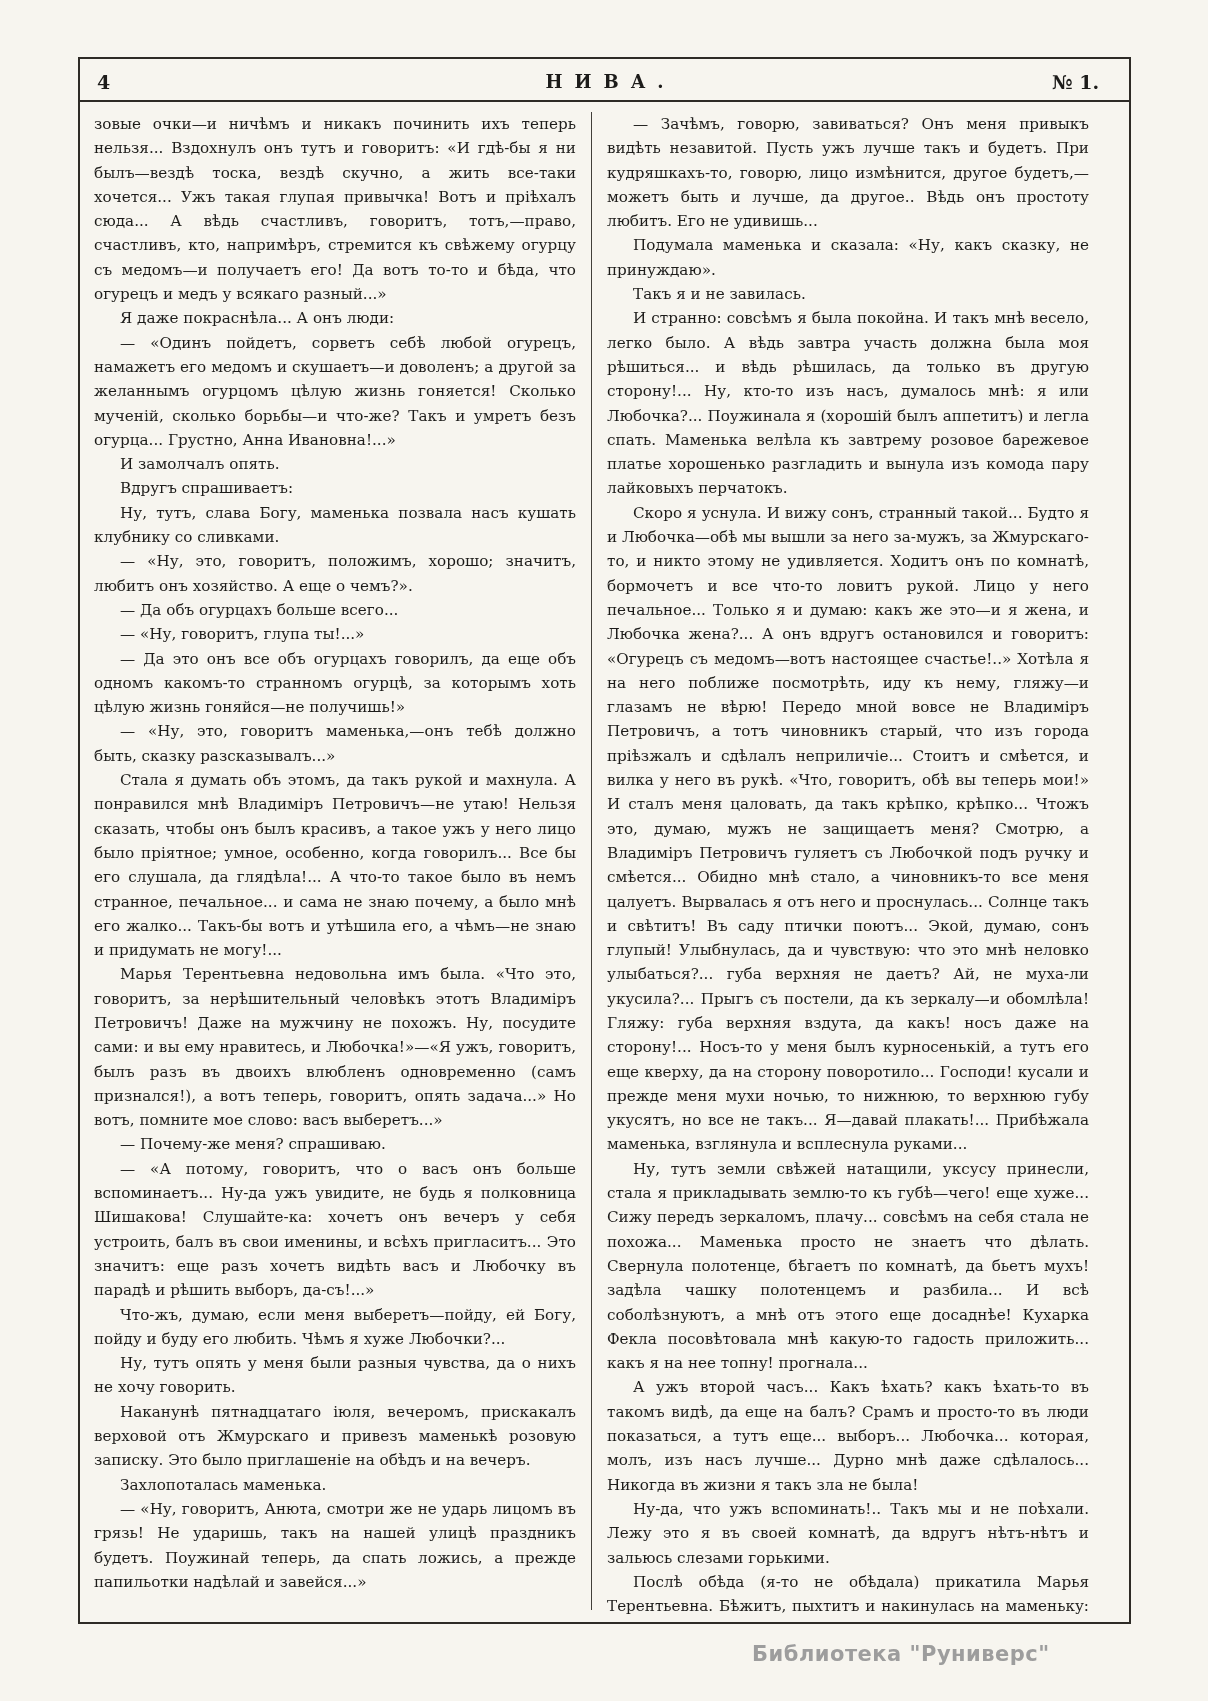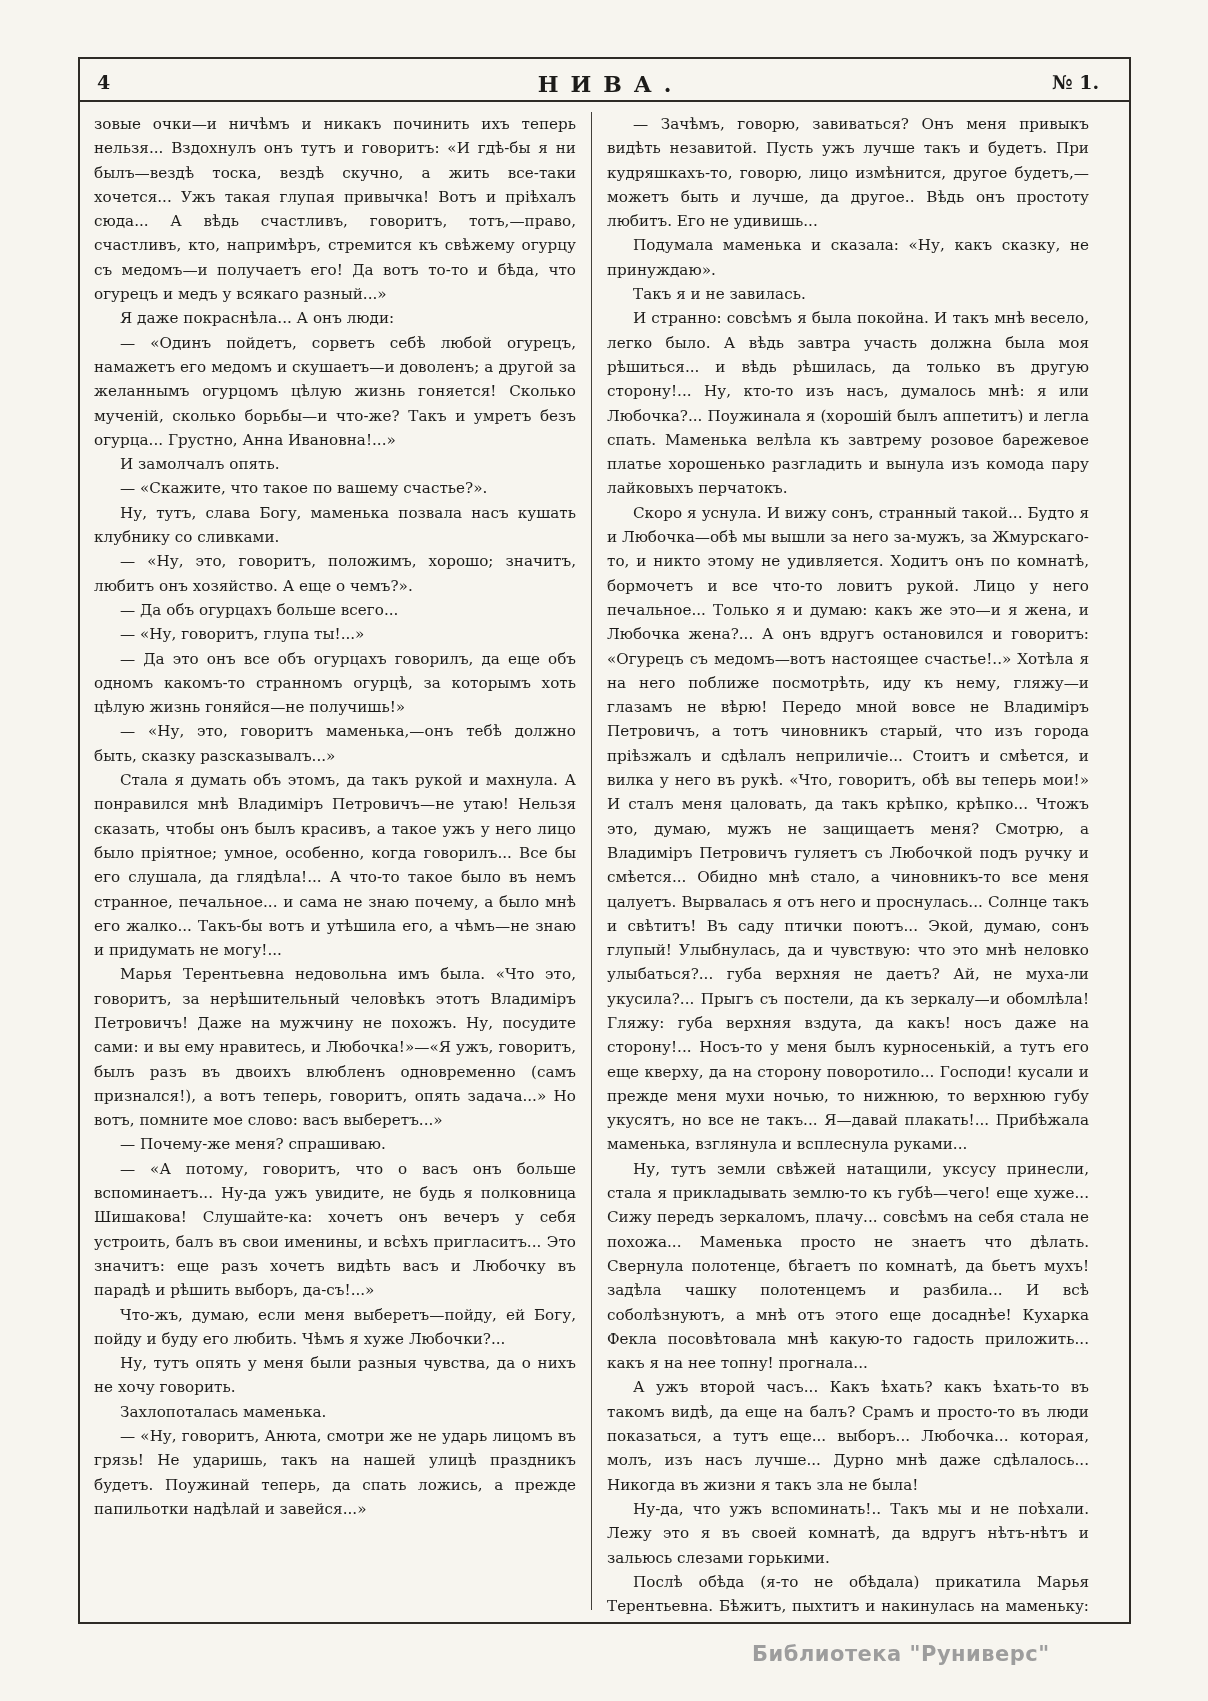--- a/index.html
+++ b/index.html
@@ -28,21 +28,21 @@
     padding:12px 30px 7px 17px;
     border-bottom:2px solid var(--frame, #2e2b26);
     font-weight:bold;
   }
   .page-number { font-size:19px; }
   .issue-number { font-size:19px; }
   .journal-title {
     position:absolute;
     left:50%;
     transform:translateX(-50%);
-    font-size:22px;
+    font-size:18px;
     letter-spacing:12px;
     text-indent:12px;
     white-space:nowrap;
   }
   .text-columns {
     flex:1;
     display:flex;
     padding:10px 40px 12px 14px;
     overflow:hidden;
   }
@@ -80,33 +80,34 @@
     <span class="page-number">4</span>
     <span class="journal-title">НИВА.</span>
     <span class="issue-number">№ 1.</span>
   </div>
   <div class="text-columns">
     <div class="column left">
         <p class="no-indent">зовые очки—и ничѣмъ и никакъ починить ихъ теперь нельзя... Вздохнулъ онъ тутъ и говоритъ: «И гдѣ-бы я ни былъ—вездѣ тоска, вездѣ скучно, а жить все-таки хочется... Ужъ такая глупая привычка! Вотъ и пріѣхалъ сюда... А вѣдь счастливъ, говоритъ, тотъ,—право, счастливъ, кто, напримѣръ, стремится къ свѣжему огурцу съ медомъ—и получаетъ его! Да вотъ то-то и бѣда, что огурецъ и медъ у всякаго разный...»</p>
         <p class="">Я даже покраснѣла... А онъ люди:</p>
         <p class="">— «Одинъ пойдетъ, сорветъ себѣ любой огурецъ, намажетъ его медомъ и скушаетъ—и доволенъ; а другой за желаннымъ огурцомъ цѣлую жизнь гоняется! Сколько мученій, сколько борьбы—и что-же? Такъ и умретъ безъ огурца... Грустно, Анна Ивановна!...»</p>
         <p class="">И замолчалъ опять.</p>
-        <p class="">— «Скажите, что такое по вашему счастье?».</p>
+        <p class="">Вдругъ спрашиваетъ:</p>
         <p class="">Ну, тутъ, слава Богу, маменька позвала насъ кушать клубнику со сливками.</p>
         <p class="">— «Ну, это, говоритъ, положимъ, хорошо; значитъ, любитъ онъ хозяйство. А еще о чемъ?».</p>
         <p class="">— Да объ огурцахъ больше всего...</p>
         <p class="">— «Ну, говоритъ, глупа ты!...»</p>
         <p class="">— Да это онъ все объ огурцахъ говорилъ, да еще объ одномъ какомъ-то странномъ огурцѣ, за которымъ хоть цѣлую жизнь гоняйся—не получишь!»</p>
         <p class="">— «Ну, это, говоритъ маменька,—онъ тебѣ должно быть, сказку разсказывалъ...»</p>
         <p class="">Стала я думать объ этомъ, да такъ рукой и махнула. А понравился мнѣ Владиміръ Петровичъ—не утаю! Нельзя сказать, чтобы онъ былъ красивъ, а такое ужъ у него лицо было пріятное; умное, особенно, когда говорилъ... Все бы его слушала, да глядѣла!... А что-то такое было въ немъ странное, печальное... и сама не знаю почему, а было мнѣ его жалко... Такъ-бы вотъ и утѣшила его, а чѣмъ—не знаю и придумать не могу!...</p>
         <p class="">Марья Терентьевна недовольна имъ была. «Что это, говоритъ, за нерѣшительный человѣкъ этотъ Владиміръ Петровичъ! Даже на мужчину не похожъ. Ну, посудите сами: и вы ему нравитесь, и Любочка!»—«Я ужъ, говоритъ, былъ разъ въ двоихъ влюбленъ одновременно (самъ признался!), а вотъ теперь, говоритъ, опять задача...» Но вотъ, помните мое слово: васъ выберетъ...»</p>
         <p class="">— Почему-же меня? спрашиваю.</p>
         <p class="">— «А потому, говоритъ, что о васъ онъ больше вспоминаетъ... Ну-да ужъ увидите, не будь я полковница Шишакова! Слушайте-ка: хочетъ онъ вечеръ у себя устроить, балъ въ свои именины, и всѣхъ пригласитъ... Это значитъ: еще разъ хочетъ видѣть васъ и Любочку въ парадѣ и рѣшить выборъ, да-съ!...»</p>
         <p class="">Что-жъ, думаю, если меня выберетъ—пойду, ей Богу, пойду и буду его любить. Чѣмъ я хуже Любочки?...</p>
         <p class="">Ну, тутъ опять у меня были разныя чувства, да о нихъ не хочу говорить.</p>
+        <p class="">Наканунѣ пятнадцатаго іюля, вечеромъ, прискакалъ верховой отъ Жмурскаго и привезъ маменькѣ розовую записку. Это было приглашеніе на обѣдъ и на вечеръ.</p>
         <p class="">Захлопоталась маменька.</p>
         <p class="">— «Ну, говоритъ, Анюта, смотри же не ударь лицомъ въ грязь! Не ударишь, такъ на нашей улицѣ праздникъ будетъ. Поужинай теперь, да спать ложись, а прежде папильотки надѣлай и завейся...»</p>
       </div>
     <div class="column-divider"></div>
     <div class="column right">
         <p class="">— Зачѣмъ, говорю, завиваться? Онъ меня привыкъ видѣть незавитой. Пусть ужъ лучше такъ и будетъ. При кудряшкахъ-то, говорю, лицо измѣнится, другое будетъ,—можетъ быть и лучше, да другое.. Вѣдь онъ простоту любитъ. Его не удивишь...</p>
         <p class="">Подумала маменька и сказала: «Ну, какъ сказку, не принуждаю».</p>
         <p class="">Такъ я и не завилась.</p>
         <p class="">И странно: совсѣмъ я была покойна. И такъ мнѣ весело, легко было. А вѣдь завтра участь должна была моя рѣшиться... и вѣдь рѣшилась, да только въ другую сторону!... Ну, кто-то изъ насъ, думалось мнѣ: я или Любочка?... Поужинала я (хорошій былъ аппетитъ) и легла спать. Маменька велѣла къ завтрему розовое барежевое платье хорошенько разгладить и вынула изъ комода пару лайковыхъ перчатокъ.</p>
         <p class="">Скоро я уснула. И вижу сонъ, странный такой... Будто я и Любочка—обѣ мы вышли за него за-мужъ, за Жмурскаго-то, и никто этому не удивляется. Ходитъ онъ по комнатѣ, бормочетъ и все что-то ловитъ рукой. Лицо у него печальное... Только я и думаю: какъ же это—и я жена, и Любочка жена?... А онъ вдругъ остановился и говоритъ: «Огурецъ съ медомъ—вотъ настоящее счастье!..» Хотѣла я на него поближе посмотрѣть, иду къ нему, гляжу—и глазамъ не вѣрю! Передо мной вовсе не Владиміръ Петровичъ, а тотъ чиновникъ старый, что изъ города пріѣзжалъ и сдѣлалъ неприличіе... Стоитъ и смѣется, и вилка у него въ рукѣ. «Что, говоритъ, обѣ вы теперь мои!» И сталъ меня цаловать, да такъ крѣпко, крѣпко... Чтожъ это, думаю, мужъ не защищаетъ меня? Смотрю, а Владиміръ Петровичъ гуляетъ съ Любочкой подъ ручку и смѣется... Обидно мнѣ стало, а чиновникъ-то все меня цалуетъ. Вырвалась я отъ него и проснулась... Солнце такъ и свѣтитъ! Въ саду птички поютъ... Экой, думаю, сонъ глупый! Улыбнулась, да и чувствую: что это мнѣ неловко улыбаться?... губа верхняя не даетъ? Ай, не муха-ли укусила?... Прыгъ съ постели, да къ зеркалу—и обомлѣла! Гляжу: губа верхняя вздута, да какъ! носъ даже на сторону!... Носъ-то у меня былъ курносенькій, а тутъ его еще кверху, да на сторону поворотило... Господи! кусали и прежде меня мухи ночью, то нижнюю, то верхнюю губу укусятъ, но все не такъ... Я—давай плакать!... Прибѣжала маменька, взглянула и всплеснула руками...</p>

